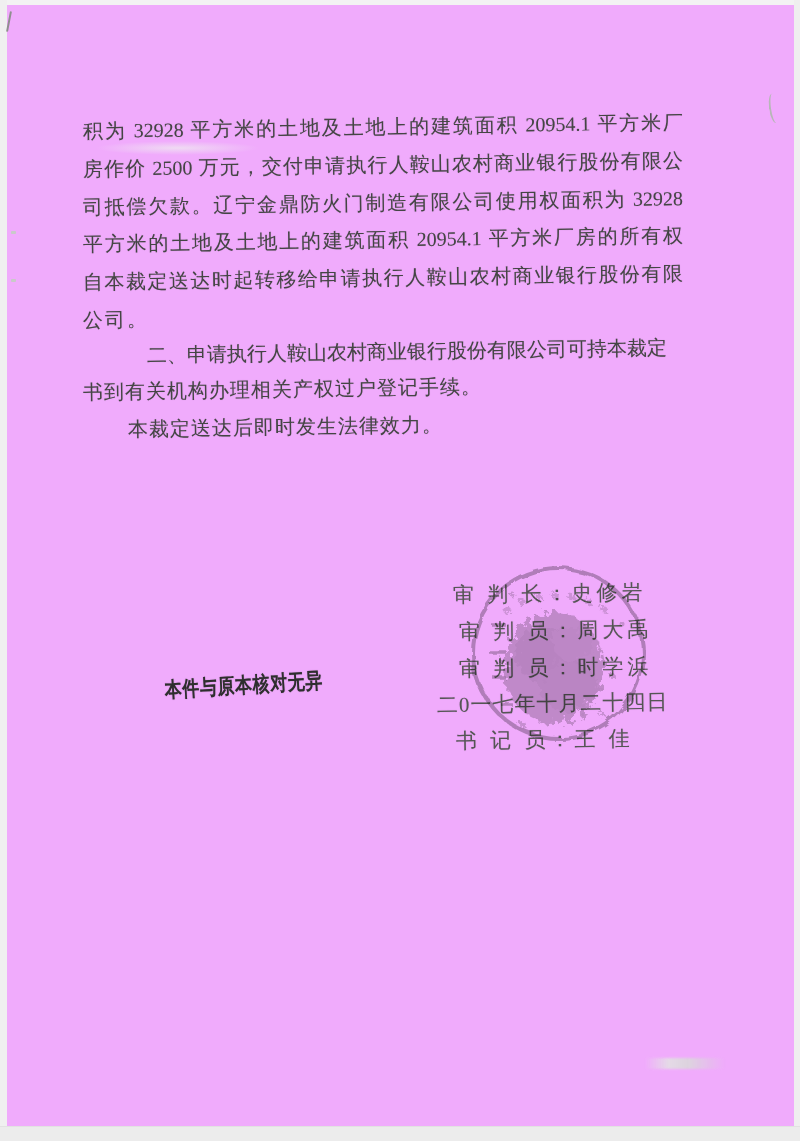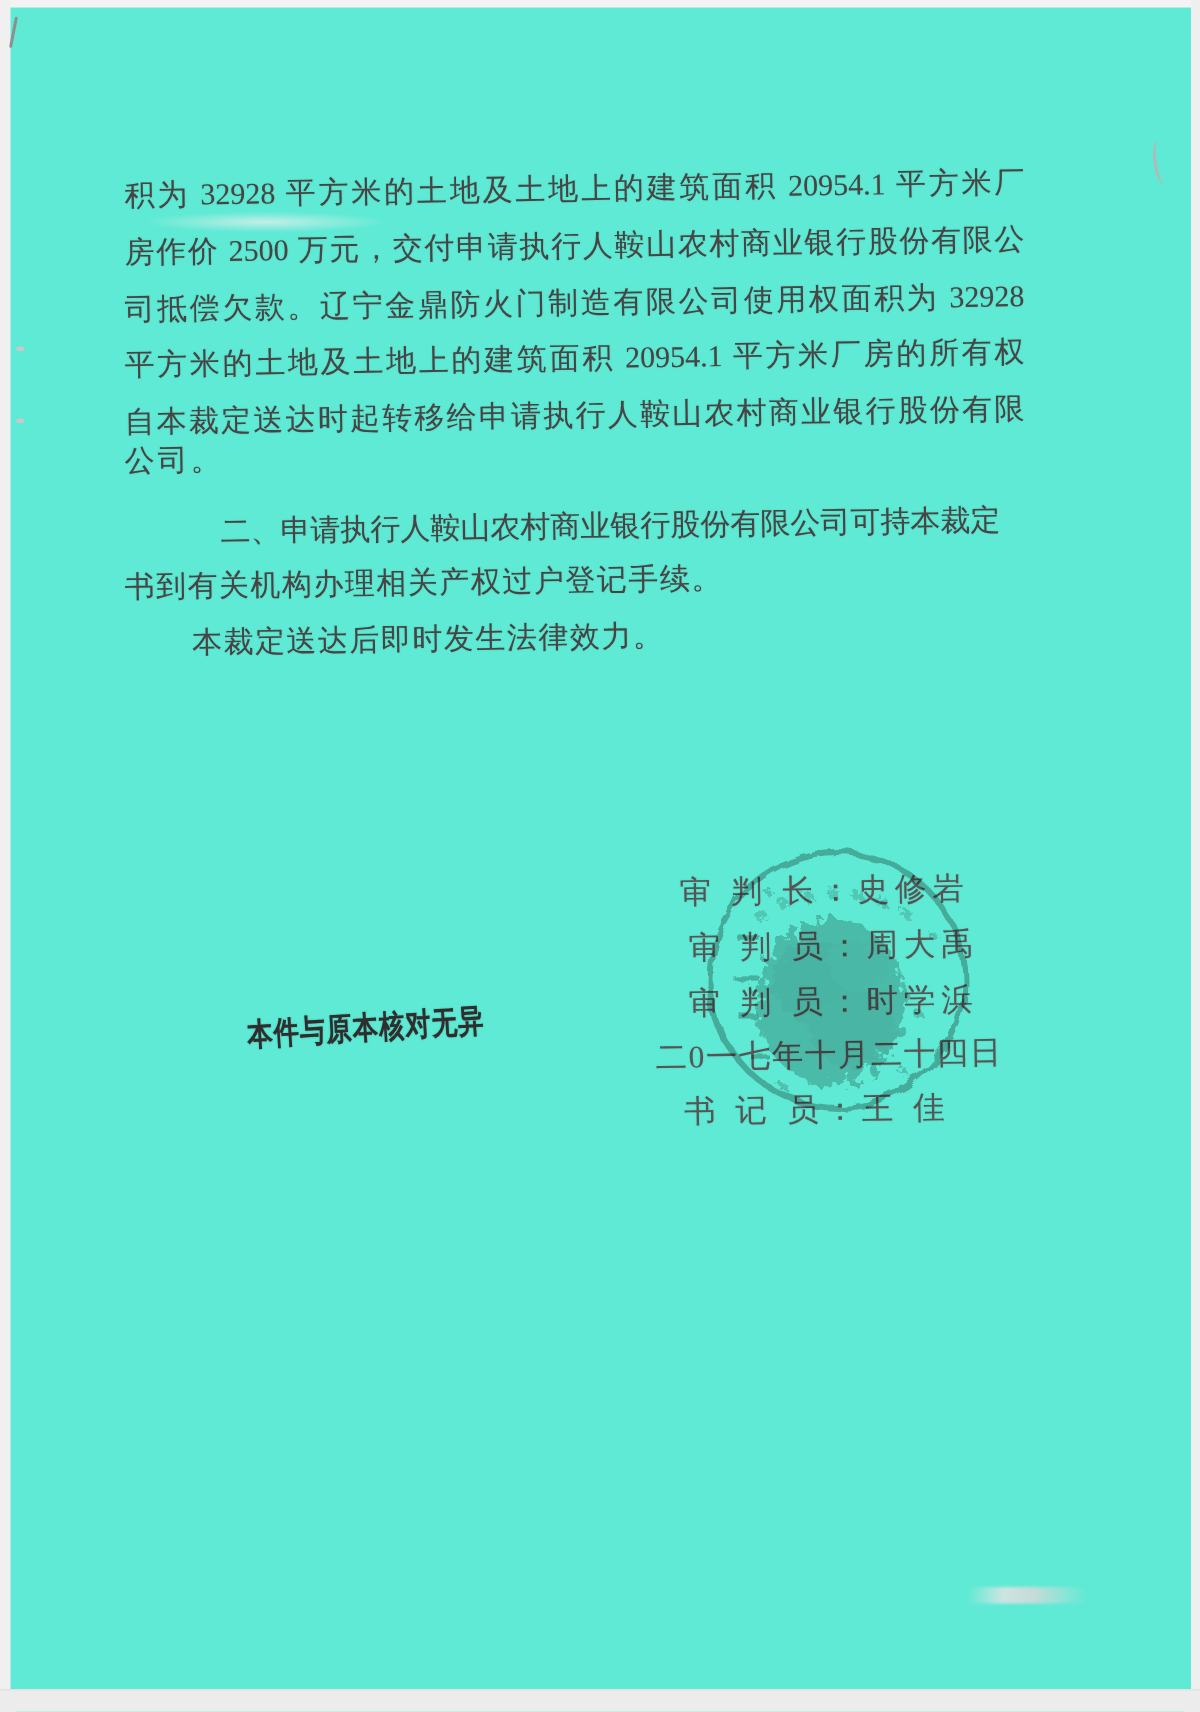--- a/index.html
+++ b/index.html
@@ -1,20 +1,20 @@
 <!DOCTYPE html>
 <html><head>
 <meta charset="utf-8">
 <style>
   html,body{
     margin:0;padding:0;width:800px;height:1141px;
     background:#f5f5f5;overflow:hidden;
     font-family:"Liberation Serif",serif;
   }
-  .page{position:absolute;inset:0;background:#5eead4;border-radius:12px;}
+  .page{position:absolute;inset:0;background:#f0abfc;border-radius:12px;}
   
   .edge{position:absolute;}
   .edge-top{left:0;top:0;width:800px;height:5px;background:#f3f3f3;}
   .edge-left{left:0;top:0;width:7px;height:1141px;background:#f0f0f0;}
   .edge-right{right:0;top:0;width:6px;height:1141px;background:#efefef;}
   .edge-bottom{left:0;bottom:0;width:800px;height:14px;background:#ececec;border-top:1px solid #e2e2e2;}
 
   
   .ink-line{
     position:absolute;
@@ -95,21 +95,21 @@
   <div class="mark mark-dot1"></div>
   <div class="mark mark-dot2"></div>
   <div class="mark smudge-top"></div>
   <div class="mark smudge-bottom"></div>
 
   <div class="ink-line just" style="left:83px;top:117px;">积为 32928 平方米的土地及土地上的建筑面积 20954.1 平方米厂</div>
   <div class="ink-line just" style="left:83px;top:155px;">房作价 2500 万元，交付申请执行人鞍山农村商业银行股份有限公</div>
   <div class="ink-line just" style="left:83px;top:193px;">司抵偿欠款。辽宁金鼎防火门制造有限公司使用权面积为 32928</div>
   <div class="ink-line just" style="left:83px;top:230px;">平方米的土地及土地上的建筑面积 20954.1 平方米厂房的所有权</div>
   <div class="ink-line just" style="left:83px;top:268px;">自本裁定送达时起转移给申请执行人鞍山农村商业银行股份有限</div>
-  <div class="ink-line" style="left:83px;top:294px;letter-spacing:2px;">公司。</div>
+  <div class="ink-line" style="left:83px;top:306px;letter-spacing:2px;">公司。</div>
   <div class="ink-line" style="left:147px;top:341px;letter-spacing:0;">二、申请执行人鞍山农村商业银行股份有限公司可持本裁定</div>
   <div class="ink-line" style="left:83px;top:378px;letter-spacing:1px;">书到有关机构办理相关产权过户登记手续。</div>
   <div class="ink-line" style="left:128px;top:415px;letter-spacing:1px;">本裁定送达后即时发生法律效力。</div>
 
   <div class="ink-line sig" style="left:453px;top:581px;">审 判 长：史修岩</div>
   <div class="ink-line sig" style="left:459px;top:618px;">审 判 员：周大禹</div>
   <div class="ink-line sig" style="left:459px;top:655px;">审 判 员：时学浜</div>
   <div class="ink-line sig sig-date" style="left:437px;top:691px;">二0一七年十月二十四日</div>
   <div class="ink-line sig" style="left:456px;top:727px;">书 记 员：王 佳</div>
 

